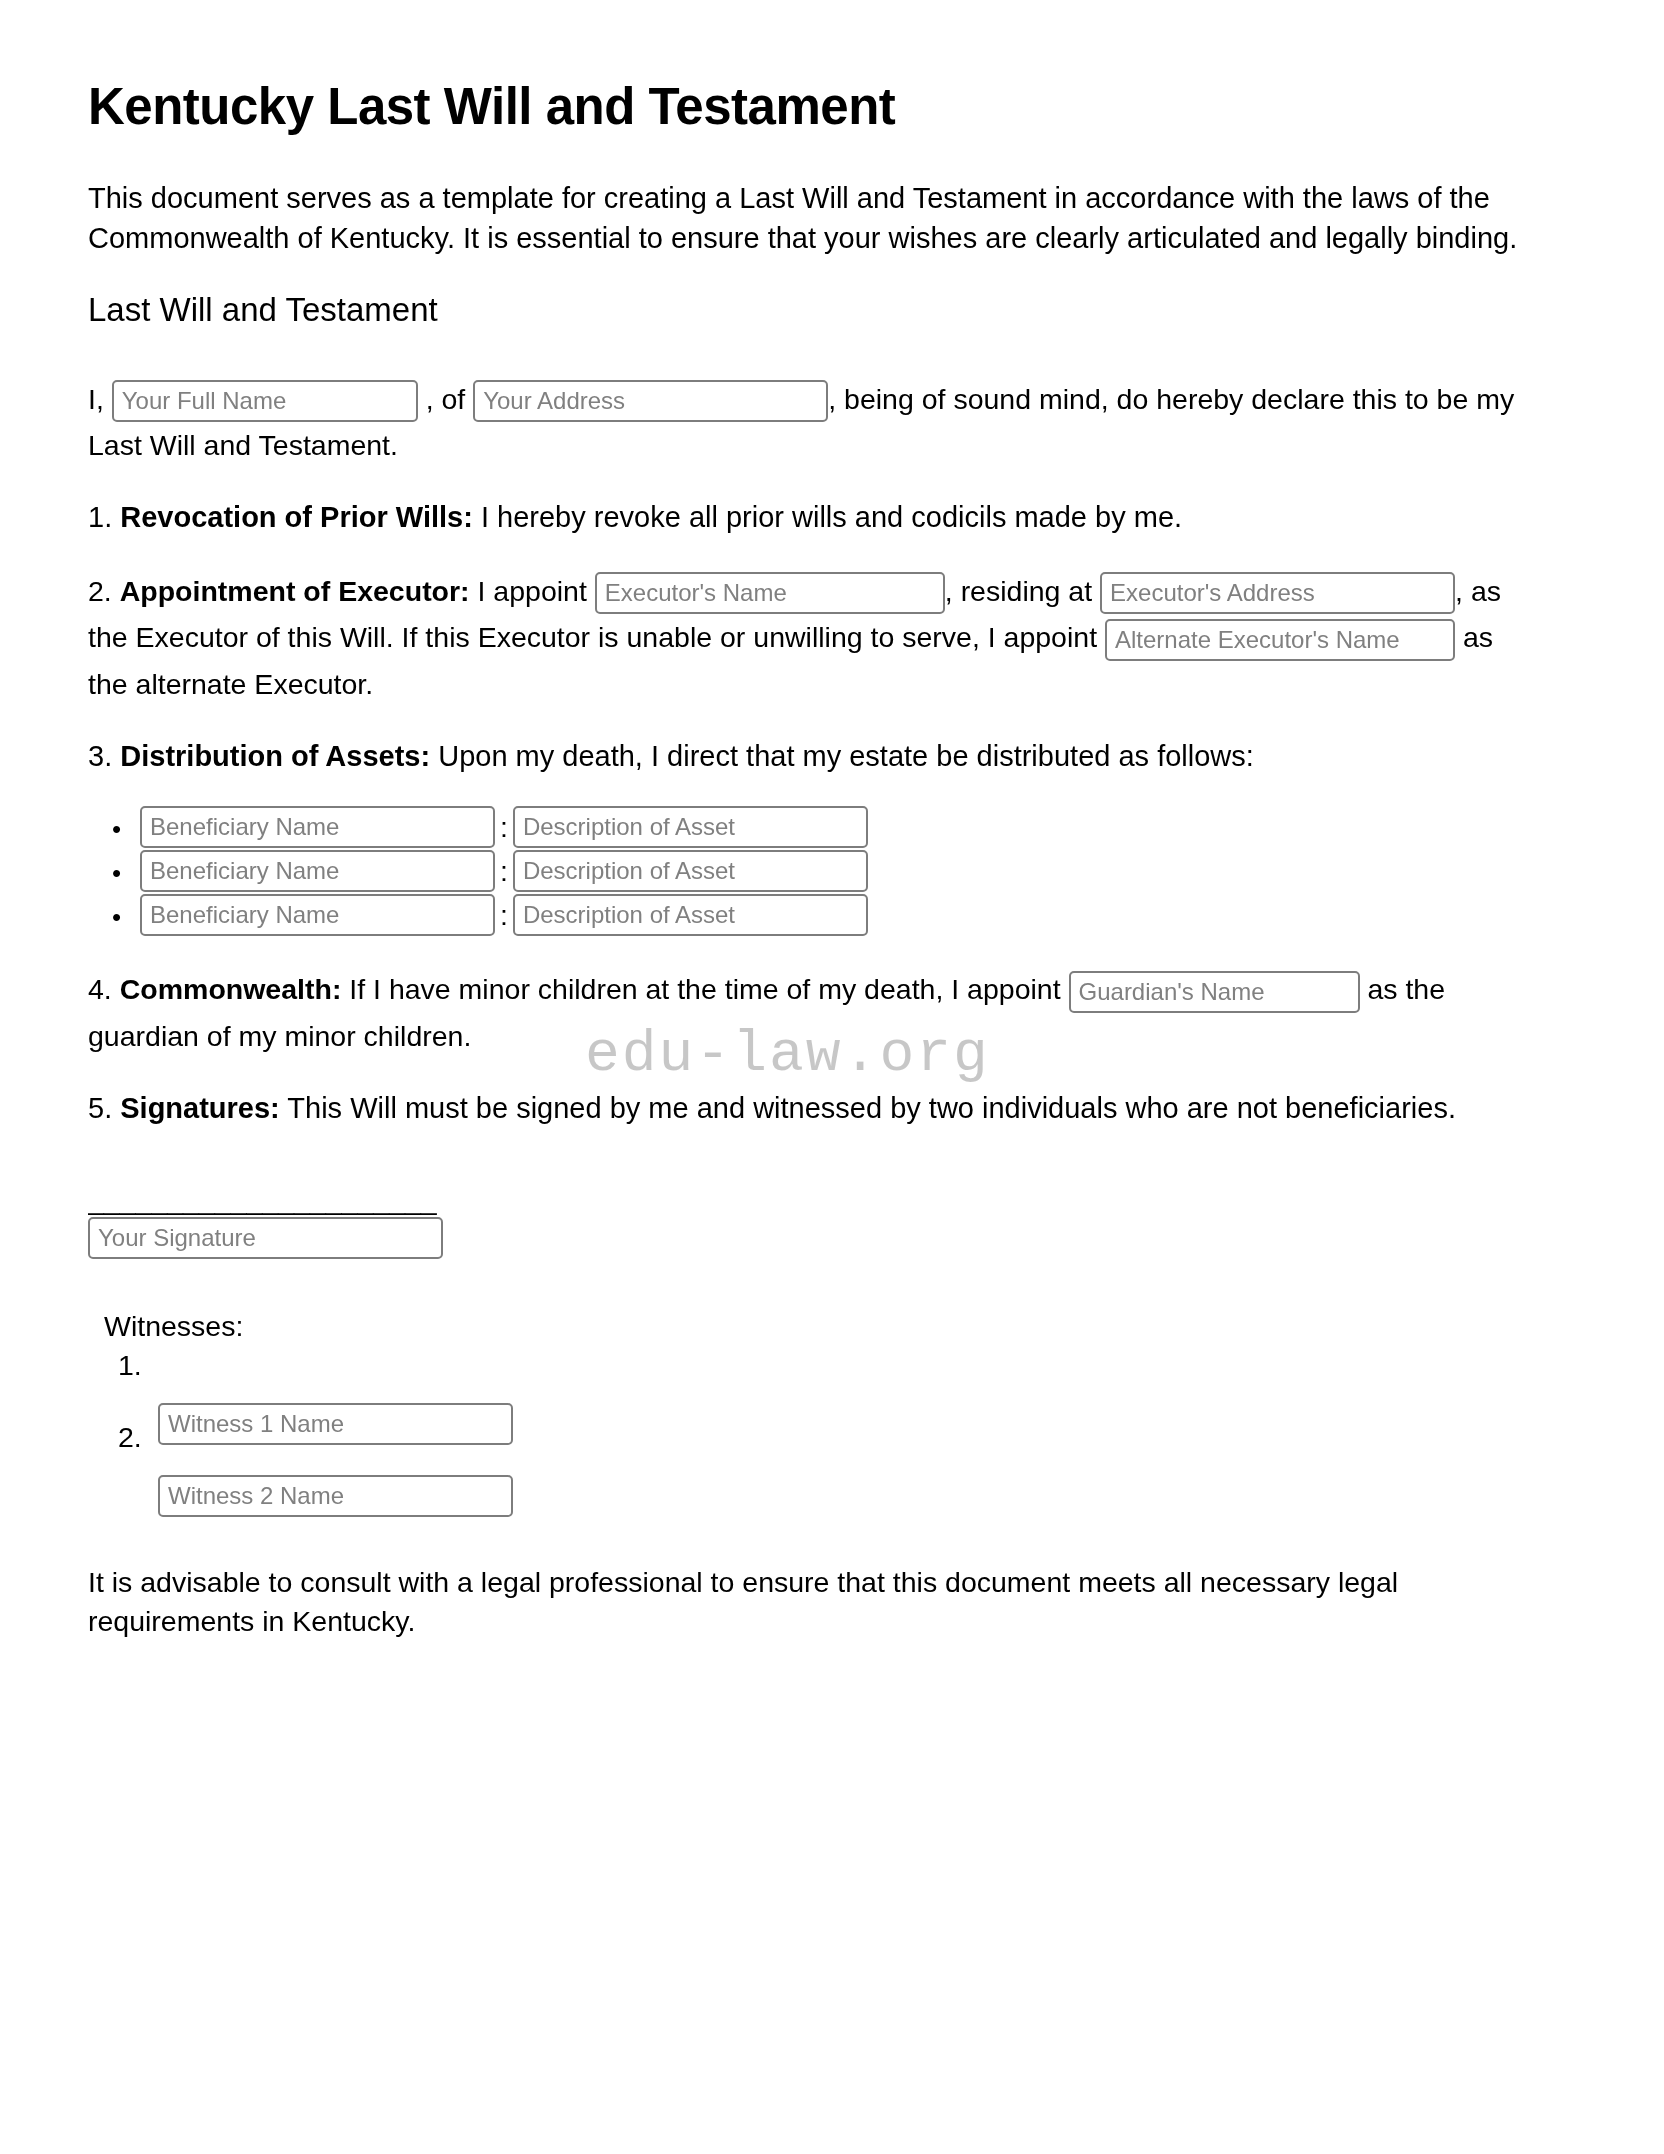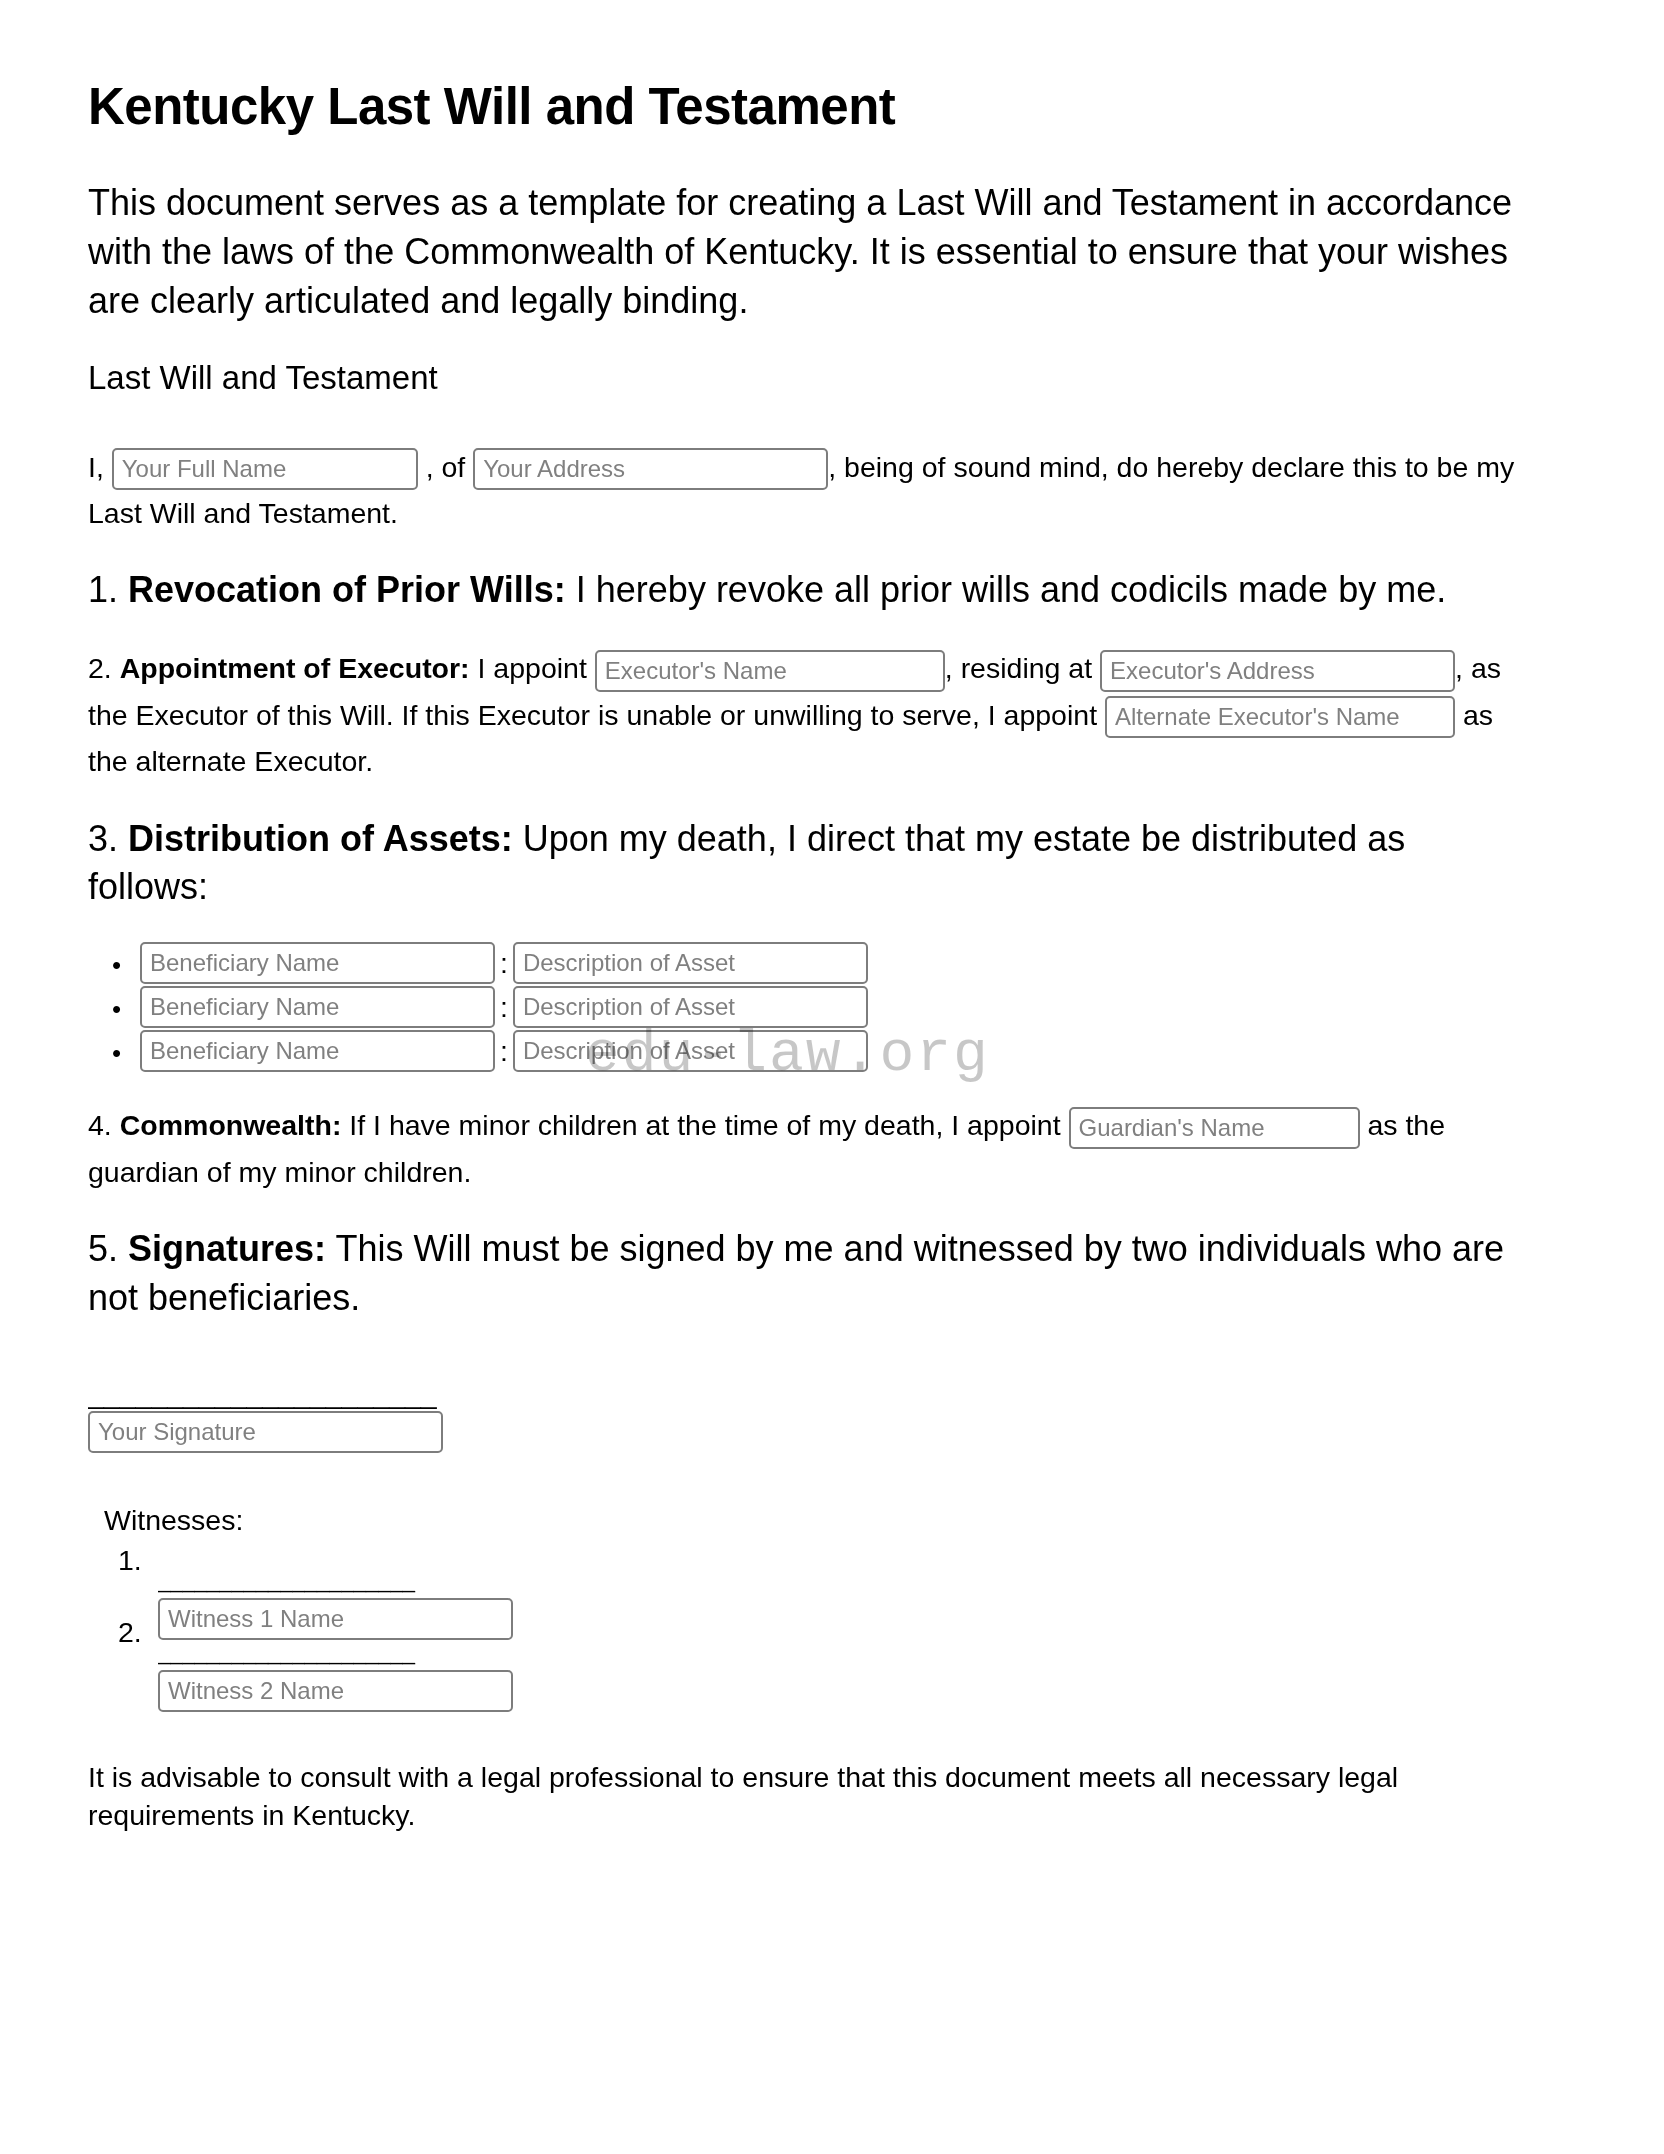--- a/index.html
+++ b/index.html
@@ -43,21 +43,21 @@
 
   
   h1.title {
     font-size: 51px;
     font-weight: bold;
     line-height: 1.12;
     margin: 0 0 44px 0;
     letter-spacing: -0.5px;
   }
   p.para {
-    font-size: 36px;
+    font-size: 29px;
     line-height: 1.36;
     margin: 0 0 30px 0;
   }
   h2.subhead {
     font-size: 33px;
     font-weight: normal;
     margin: 0 0 43px 0;
     line-height: 1.36;
   }
   .bold {
@@ -166,21 +166,21 @@
   ol.witnesses li::before {
     counter-increment: wit;
     content: counter(wit) ".";
     position: absolute;
     left: -40px;
     top: -24px;
     font-size: 28.5px;
     line-height: 1;
   }
   .wit-rule {
-    font-size: 22px;
+    font-size: 33px;
     line-height: 1.0;
     white-space: nowrap;
     height: 28px;
     overflow: hidden;
     margin: 0;
   }
   p.closing {
     font-size: 28.5px;
     line-height: 1.36;
     margin: 0;

